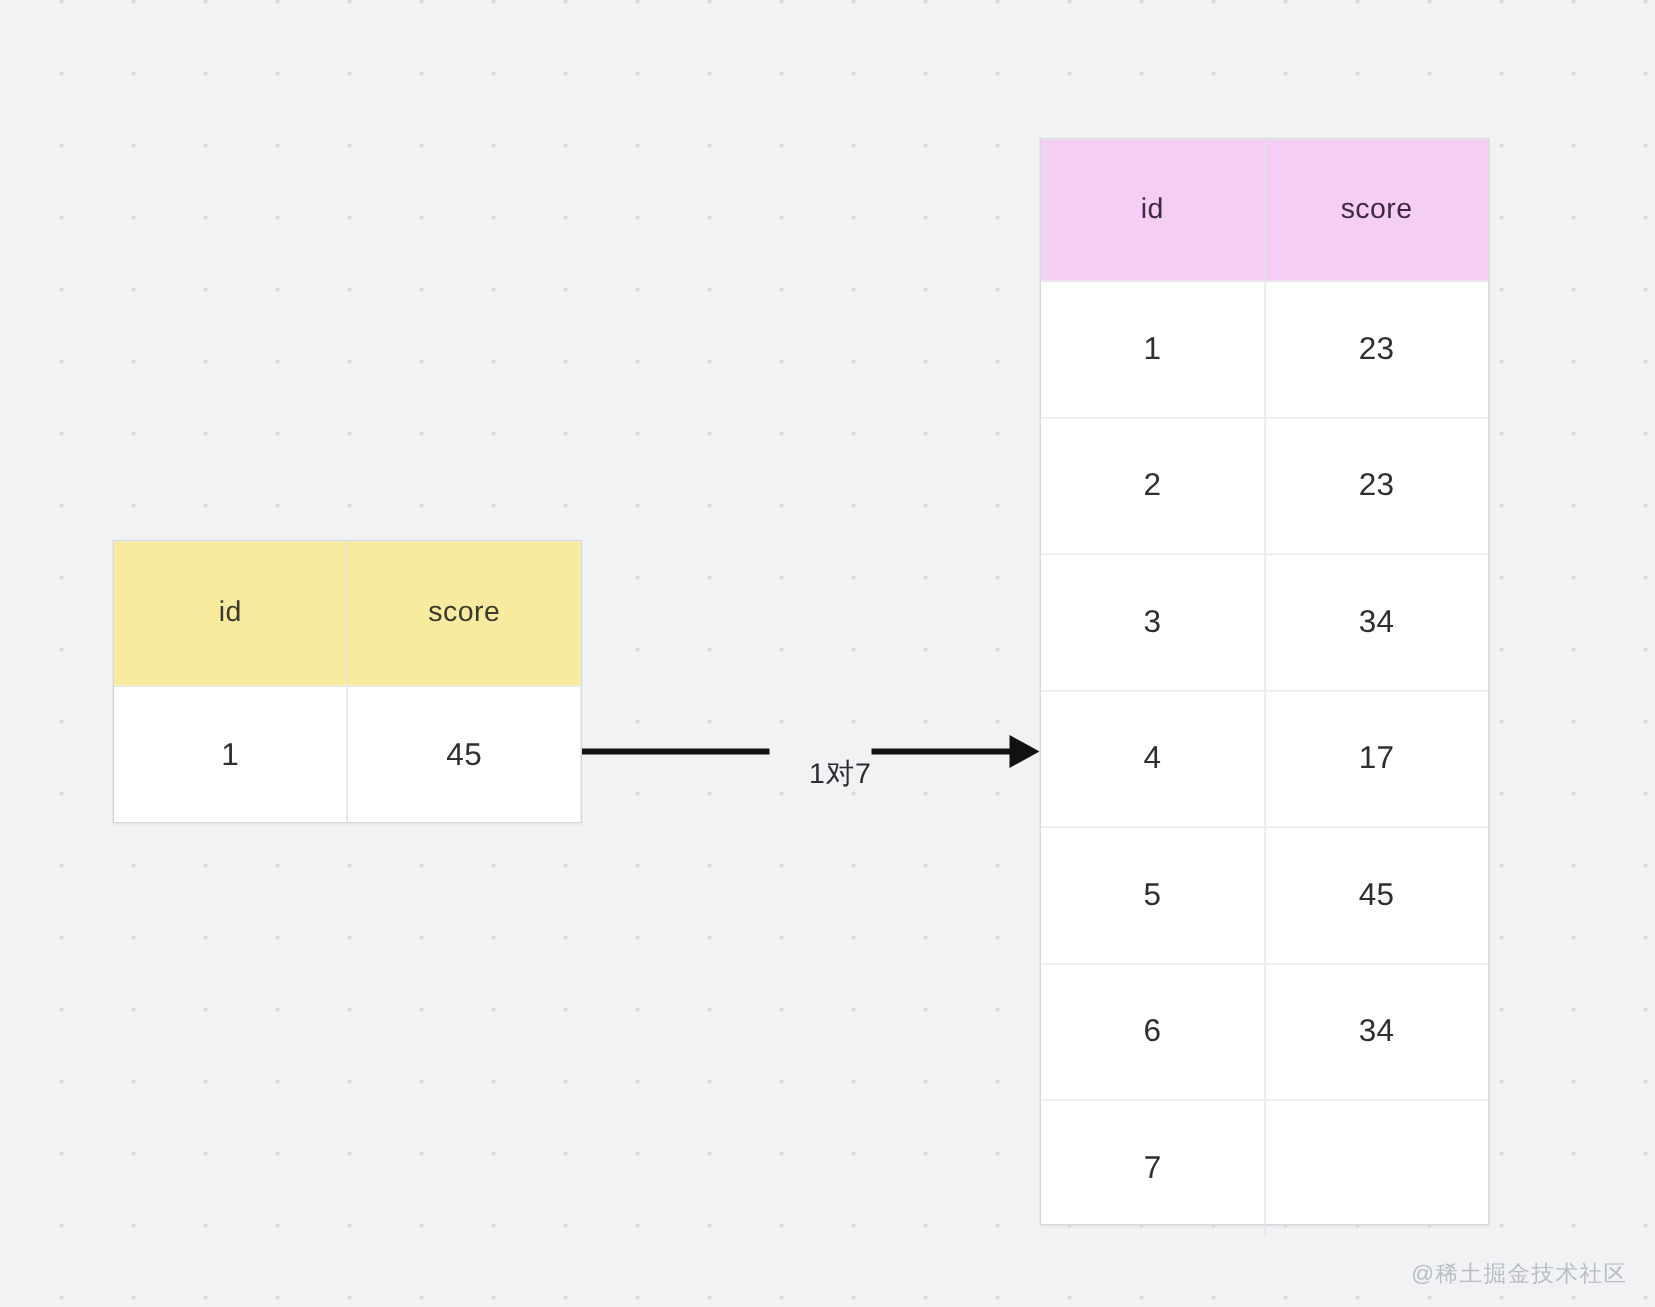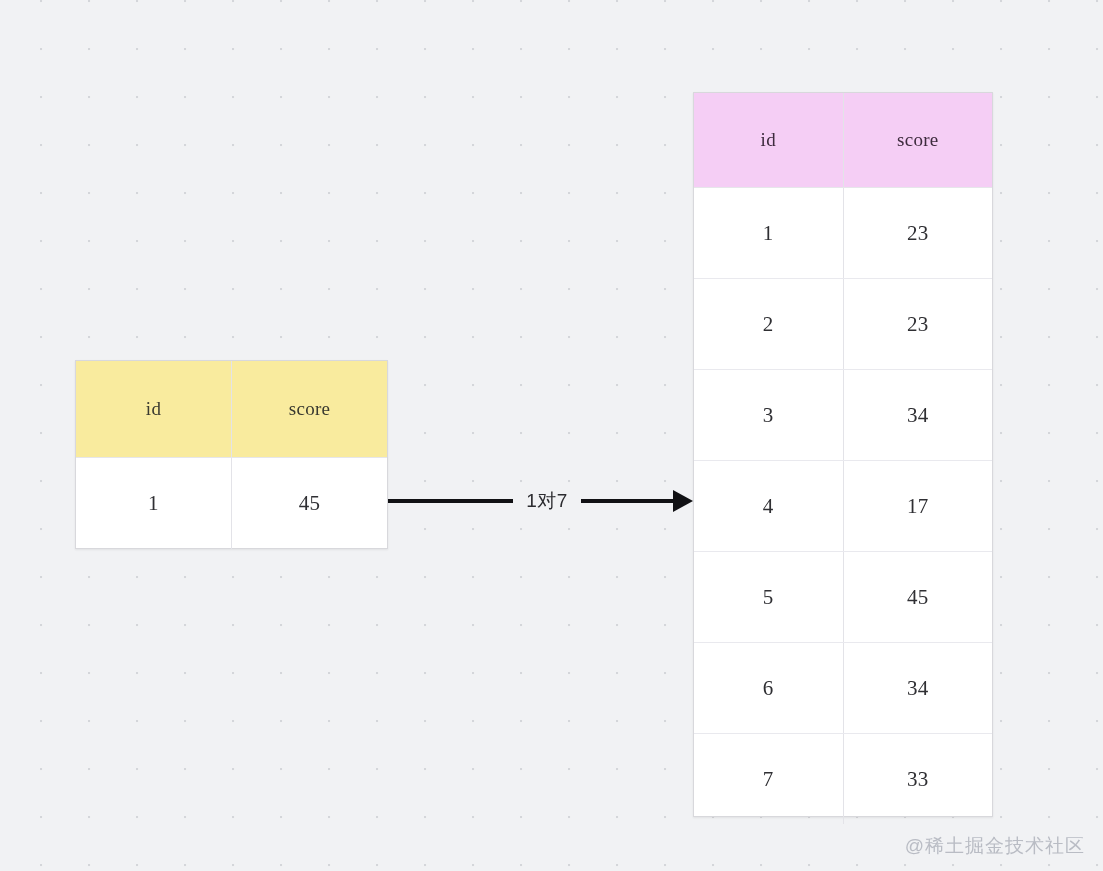--- a/index.html
+++ b/index.html
@@ -31,21 +31,20 @@
     background: #ffffff;
     border: 1px solid #d8d8dc;
     box-shadow: 0 1px 2px rgba(0,0,0,0.07);
     display: flex;
     flex-direction: column;
   }
   .tbl-row {
     display: flex;
     flex: 0 0 auto;
     width: 100%;
-    font-family: Liberation Serif, serif;
   }
   .tbl-row.header-row {
     border-bottom: 1px solid #e6e6ea;
   }
   .tbl-row.body-row + .body-row {
     border-top: 1px solid #e9e9ee;
   }
   .tbl-cell {
     box-sizing: border-box;
     display: flex;
@@ -117,36 +116,36 @@
     top: 12px;
     width: 0;
     height: 0;
     border-top: 11px solid transparent;
     border-bottom: 11px solid transparent;
     border-left: 20px solid #111114;
   }
   #arrow-label {
     position: absolute;
     left: 125px;
-    top: 8px;
+    top: 24px;
     width: 68px;
-    text-align: center;
+    text-align: right;
     font-size: 19px;
     color: #2c2c30;
     letter-spacing: 0.5px;
     line-height: 30px;
     font-family: "Liberation Sans", "DejaVu Sans", sans-serif;
   }
 
   
   #watermark {
     position: absolute;
     right: 18px;
     bottom: 12px;
-    font-size: 19px;
+    font-size: 15px;
     color: #b9bcc4;
     letter-spacing: 1px;
     white-space: nowrap;
     font-family: "Liberation Sans", "DejaVu Sans", sans-serif;
   }
 </style>
 </head>
 <body>
 
 <div id="canvas">
@@ -194,19 +193,18 @@
     <div class="tbl-row body-row">
       <div class="tbl-cell col-first">5</div>
       <div class="tbl-cell col-second">45</div>
     </div>
     <div class="tbl-row body-row">
       <div class="tbl-cell col-first">6</div>
       <div class="tbl-cell col-second">34</div>
     </div>
     <div class="tbl-row body-row">
       <div class="tbl-cell col-first">7</div>
-      <div class="tbl-cell col-second">33</div>
     </div>
   </div>
 
   <div id="watermark">@稀土掘金技术社区</div>
 
 </div>
 
 </body></html>

